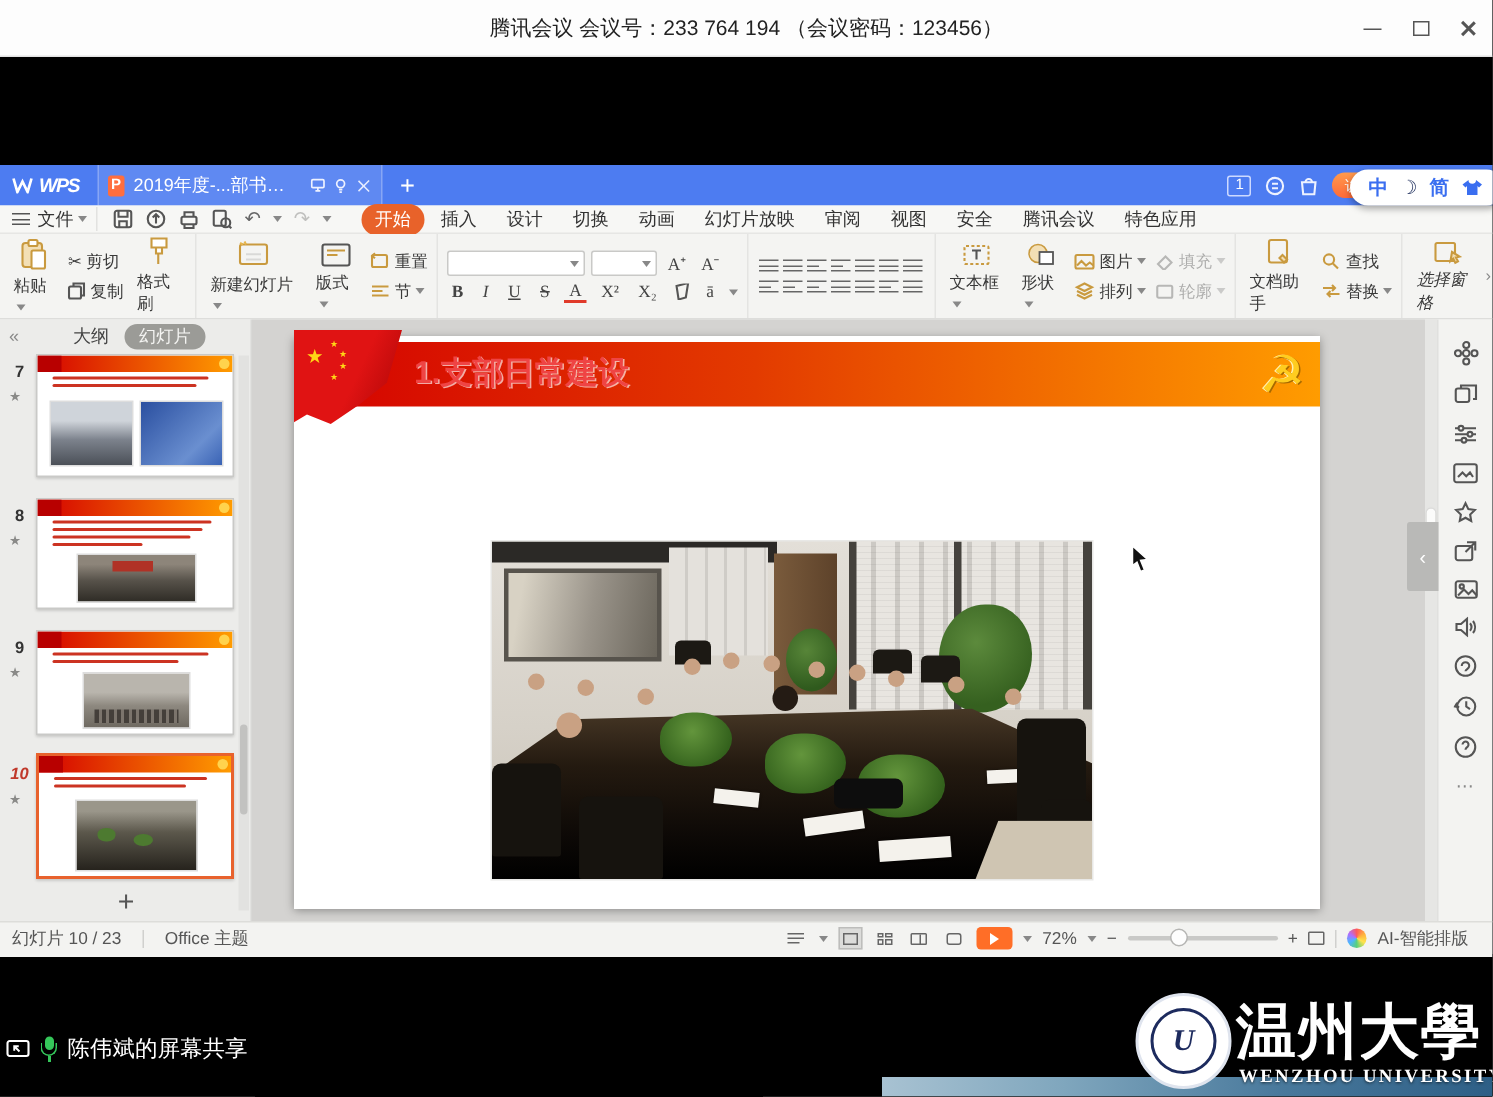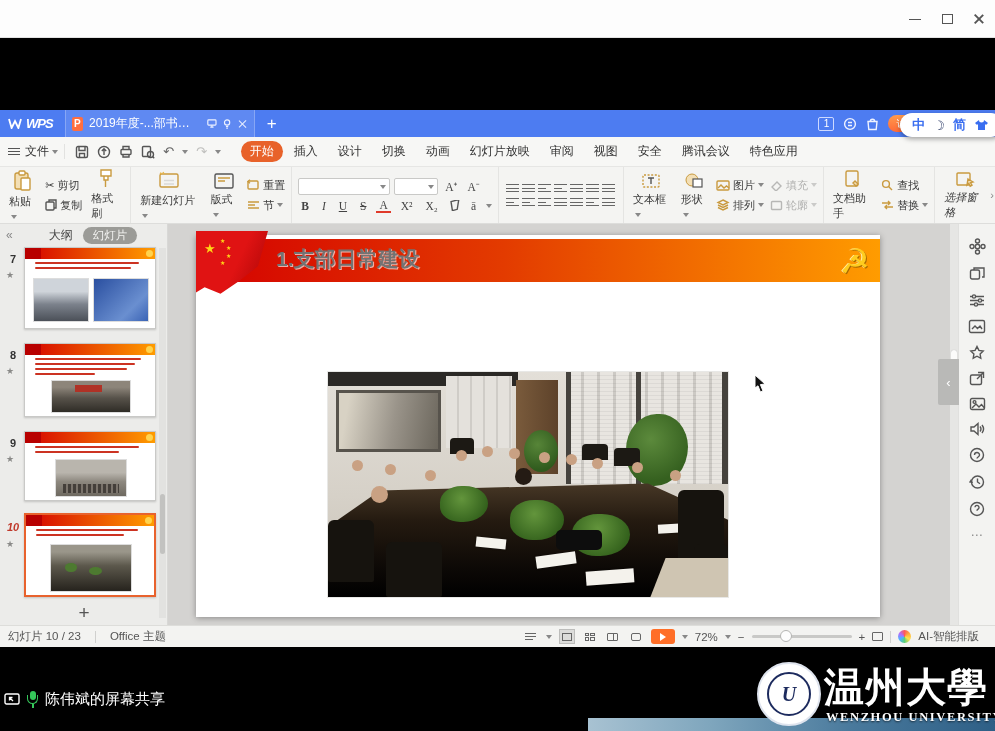--- a/index.html
+++ b/index.html
@@ -48,21 +48,21 @@
   .guest .av::before { content:""; position:absolute; left:4px; top:2px; width:5px; height:5px; border-radius:50%; background:#f27c3a; }
   .guest .av::after { content:""; position:absolute; left:2.5px; top:7px; width:8px; height:5px; border-radius:4px 4px 0 0; background:#f27c3a; }
   .vip { font-size:10px; color:#ffe2b0; }
   #ime { position:absolute; right:-8px; top:3px; height:24px; background:#fff; border-radius:12px;
     display:flex; align-items:center; gap:8px; padding:0 14px 0 12px; box-shadow:0 2px 5px rgba(0,0,0,.35); z-index:5; }
   #ime .zh,#ime .jian { color:#3a6ef0; font-size:13px; font-weight:bold; }
   #ime .moon { color:#2b3a66; font-size:13px; }
   #ime svg { display:block; }
 
   
-  #menubar { position:relative; height:30px; background:#f7f7f5; display:flex; align-items:center; font-size:12px; color:#333; border-bottom:1px solid #e6e6e4; }
+  #menubar { position:relative; height:19px; background:#f7f7f5; display:flex; align-items:center; font-size:12px; color:#333; border-bottom:1px solid #e6e6e4; }
   .ham { display:inline-block; width:12px; margin:0 5px 0 8px; }
   .ham i { display:block; border-top:1.4px solid #555; margin:2.4px 0; }
   .mfile { display:flex; align-items:center; gap:3px; padding-right:6px; }
   .mcaret { width:0; height:0; border-left:3.5px solid transparent; border-right:3.5px solid transparent; border-top:4px solid #888; }
   .qbar { display:flex; align-items:center; gap:8px; padding:0 10px; border-left:1px solid #e2e2e0; }
   .qbar svg { display:block; }
   .qtxt { font-size:13px; color:#666; }
   .qtxt.dis { color:#c0c0be; }
   #menus { display:flex; align-items:center; gap:2px; margin-left:10px; }
   .mi { padding:2px 9px; border-radius:11px; white-space:nowrap; }
@@ -109,21 +109,21 @@
 
   
   #canvas { position:relative; flex:1; background:#d4d3d1; }
   #slidecard { position:absolute; left:28px; top:11px; width:684px; height:382px; background:#fff; box-shadow:0 1px 6px rgba(0,0,0,.35); }
   #banner { position:absolute; left:0; top:4px; width:100%; height:43px; background:linear-gradient(90deg,#d40000 0%,#e33b00 45%,#ff9c00 100%); }
   #flag { position:absolute; left:0; top:-4px; width:72px; height:64px;
     background:linear-gradient(115deg,#e01313 55%,#a80505 100%);
     clip-path:polygon(0 0,100% 0,86% 55%,60% 78%,34% 98%,12% 88%,0 96%); z-index:3; }
   .fstar { position:absolute; color:#ffd516; }
   #emblem { position:absolute; right:10px; top:2px; font-size:34px; color:#ffcc1f; text-shadow:1px 1px 0 #a86a00, -1px 0 0 #fff0b0; z-index:2; }
-  #slidetitle { position:absolute; left:80px; top:10px; font-size:21px; font-weight:bold; color:#737373;
+  #slidetitle { position:absolute; left:80px; top:10px; font-size:21px; font-weight:bold; color:#ef4444;
     text-shadow:1px 1px 0 rgba(255,255,255,.65); z-index:4; }
   #bullettext { position:absolute; left:42px; top:78px; width:610px; font-size:19px; line-height:1.62; color:#15152e;
     padding-left:14px; text-indent:-14px; }
   
   #photo { position:absolute; left:132px; top:137px; width:400px; height:225px; overflow:hidden;
     background:linear-gradient(180deg,#e3dfd8 0%,#d6d1c8 55%,#c9c2b6 100%); box-shadow:0 0 0 1px #e8e8e6; }
   #photo div { position:absolute; }
   .ceil { left:0; top:0; width:190px; height:14px; background:#2b2926; }
   .paint { left:8px; top:18px; width:105px; height:62px; border:3px solid #57534c;
     background:linear-gradient(100deg,#d8d2c4 10%,#9a948a 55%,#6b665c 100%); }
@@ -224,20 +224,21 @@
   svg.ic { stroke:#555; fill:none; stroke-width:1.4; }
   svg.ic.gold { stroke:#c99a3f; }
   svg.ic.white { stroke:#eef2ff; }
 </style>
 </head>
 <body>
 
 <div id="screen">
 
   <div id="titlebar">
+    <span class="t">腾讯会议 会议号：233 764 194 （会议密码：123456）</span>
     <div class="winctl wc-min">
         <i></i>
       </div>
     <div class="winctl wc-max">
         <i></i>
       </div>
     <div class="winctl wc-close">
         <i></i>
       </div>
   </div>

